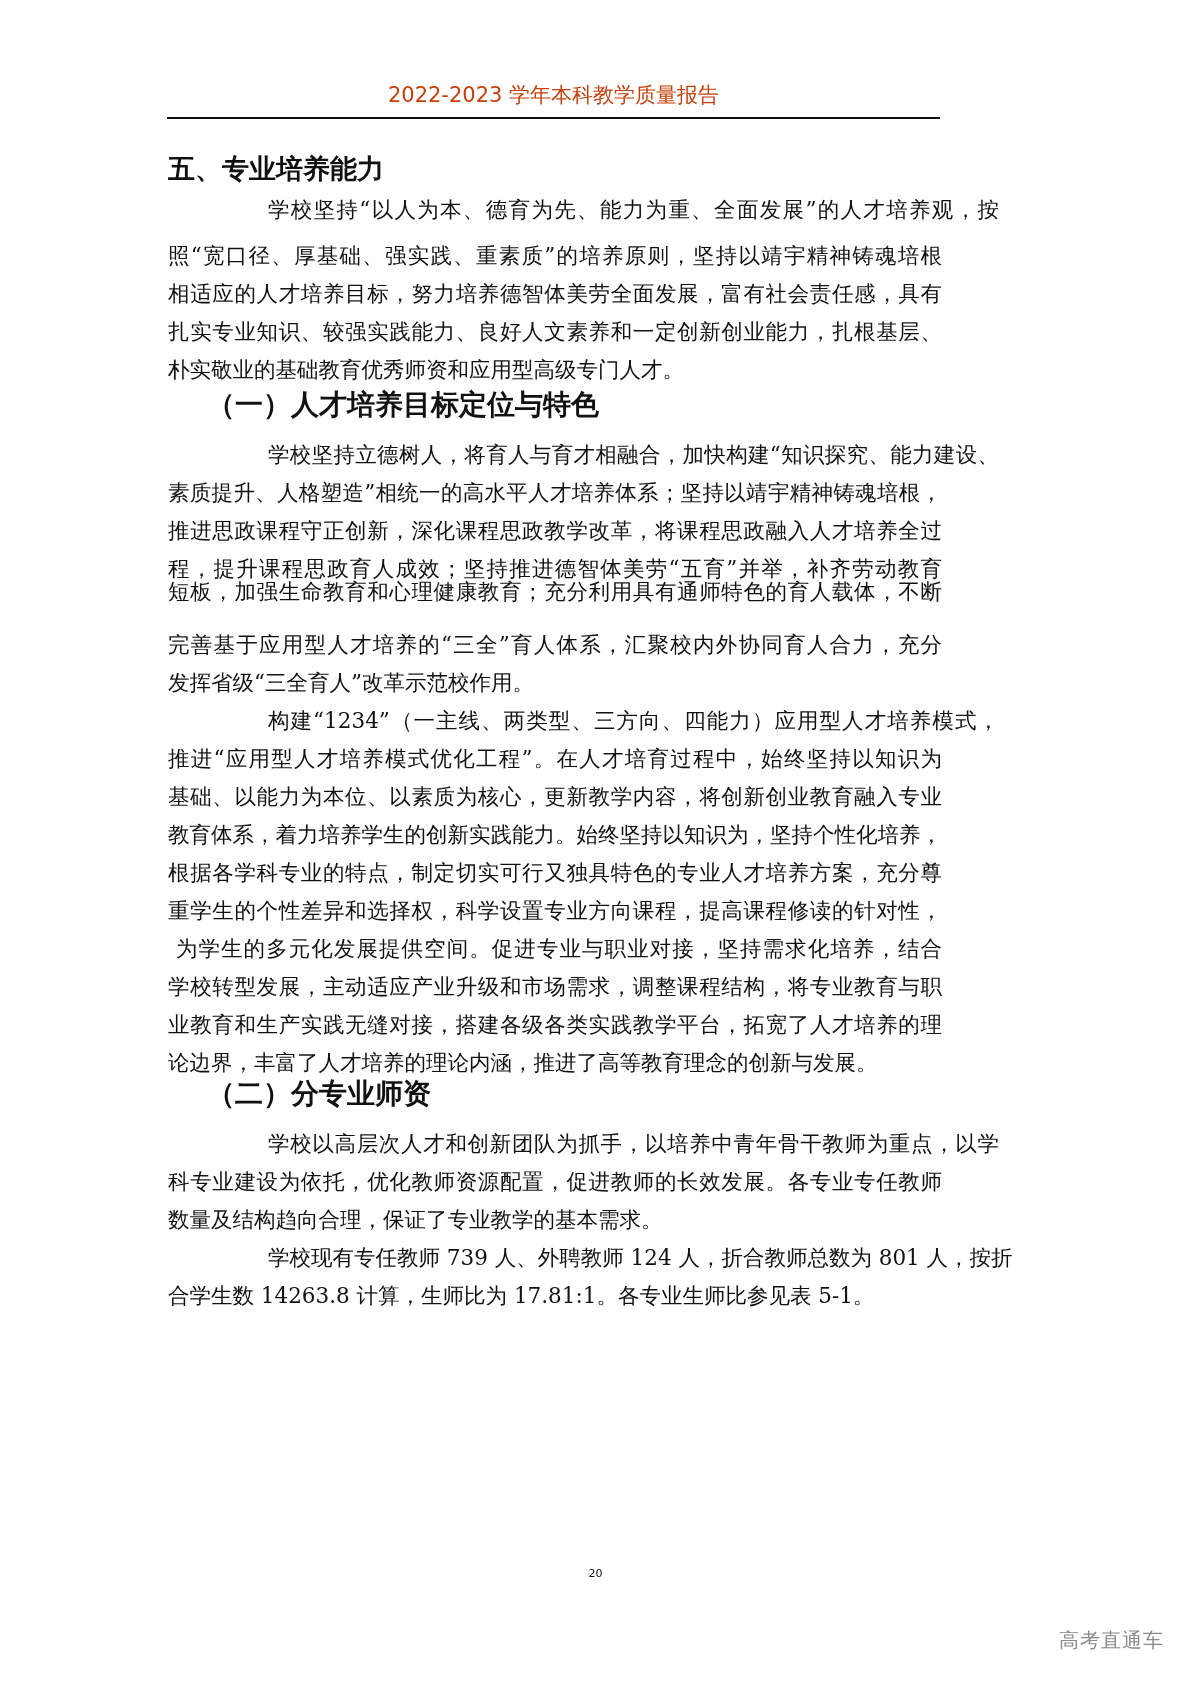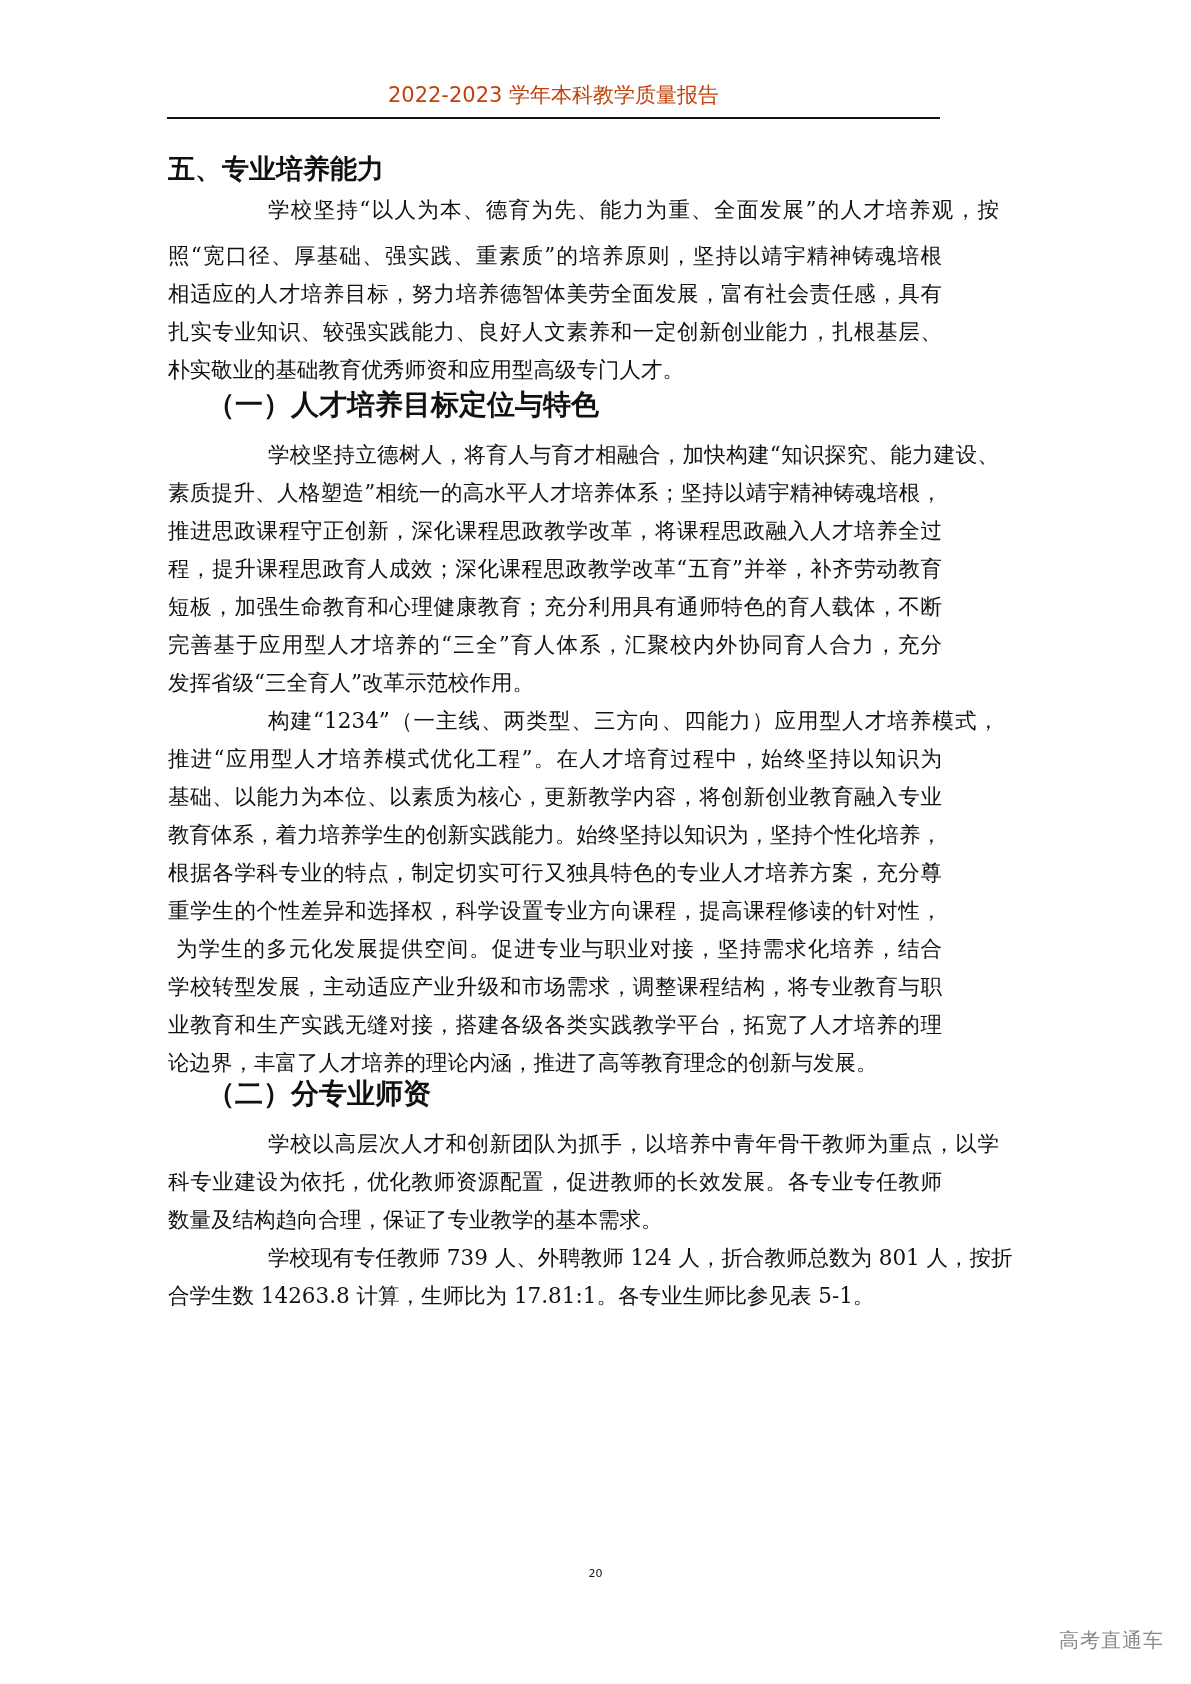--- a/index.html
+++ b/index.html
@@ -101,22 +101,22 @@
   <div class="line" style="top:318px">扎实专业知识、较强实践能力、良好人文素养和一定创新创业能力，扎根基层、</div>
   <div class="line last" style="top:356px">朴实敬业的基础教育优秀师资和应用型高级专门人才。</div>
 </div>
 
 <div class="h2" style="top:390px">（一）人才培养目标定位与特色</div>
 
 <div>
   <div class="line first" style="top:441px">学校坚持立德树人，将育人与育才相融合，加快构建“知识探究、能力建设、</div>
   <div class="line" style="top:479px">素质提升、人格塑造”相统一的高水平人才培养体系；坚持以靖宇精神铸魂培根，</div>
   <div class="line" style="top:517px">推进思政课程守正创新，深化课程思政教学改革，将课程思政融入人才培养全过</div>
-  <div class="line" style="top:555px">程，提升课程思政育人成效；深化课程思政教学改革“五育”并举，补齐劳动教育</div>
-  <div class="line" style="top:593px">短板，加强生命教育和心理健康教育；充分利用具有通师特色的育人载体，不断</div>
+  <div class="line" style="top:555px">程，提升课程思政育人成效；坚持推进德智体美劳“五育”并举，补齐劳动教育</div>
+  <div class="line" style="top:578px">短板，加强生命教育和心理健康教育；充分利用具有通师特色的育人载体，不断</div>
   <div class="line" style="top:631px">完善基于应用型人才培养的“三全”育人体系，汇聚校内外协同育人合力，充分</div>
   <div class="line last" style="top:669px">发挥省级“三全育人”改革示范校作用。</div>
 </div>
 
 <div>
   <div class="line first" style="top:707px">构建“1234”（一主线、两类型、三方向、四能力）应用型人才培养模式，</div>
   <div class="line" style="top:745px">推进“应用型人才培养模式优化工程”。在人才培育过程中，始终坚持以知识为</div>
   <div class="line" style="top:783px">基础、以能力为本位、以素质为核心，更新教学内容，将创新创业教育融入专业</div>
   <div class="line" style="top:821px">教育体系，着力培养学生的创新实践能力。始终坚持以知识为，坚持个性化培养，</div>
   <div class="line" style="top:859px">根据各学科专业的特点，制定切实可行又独具特色的专业人才培养方案，充分尊</div>

